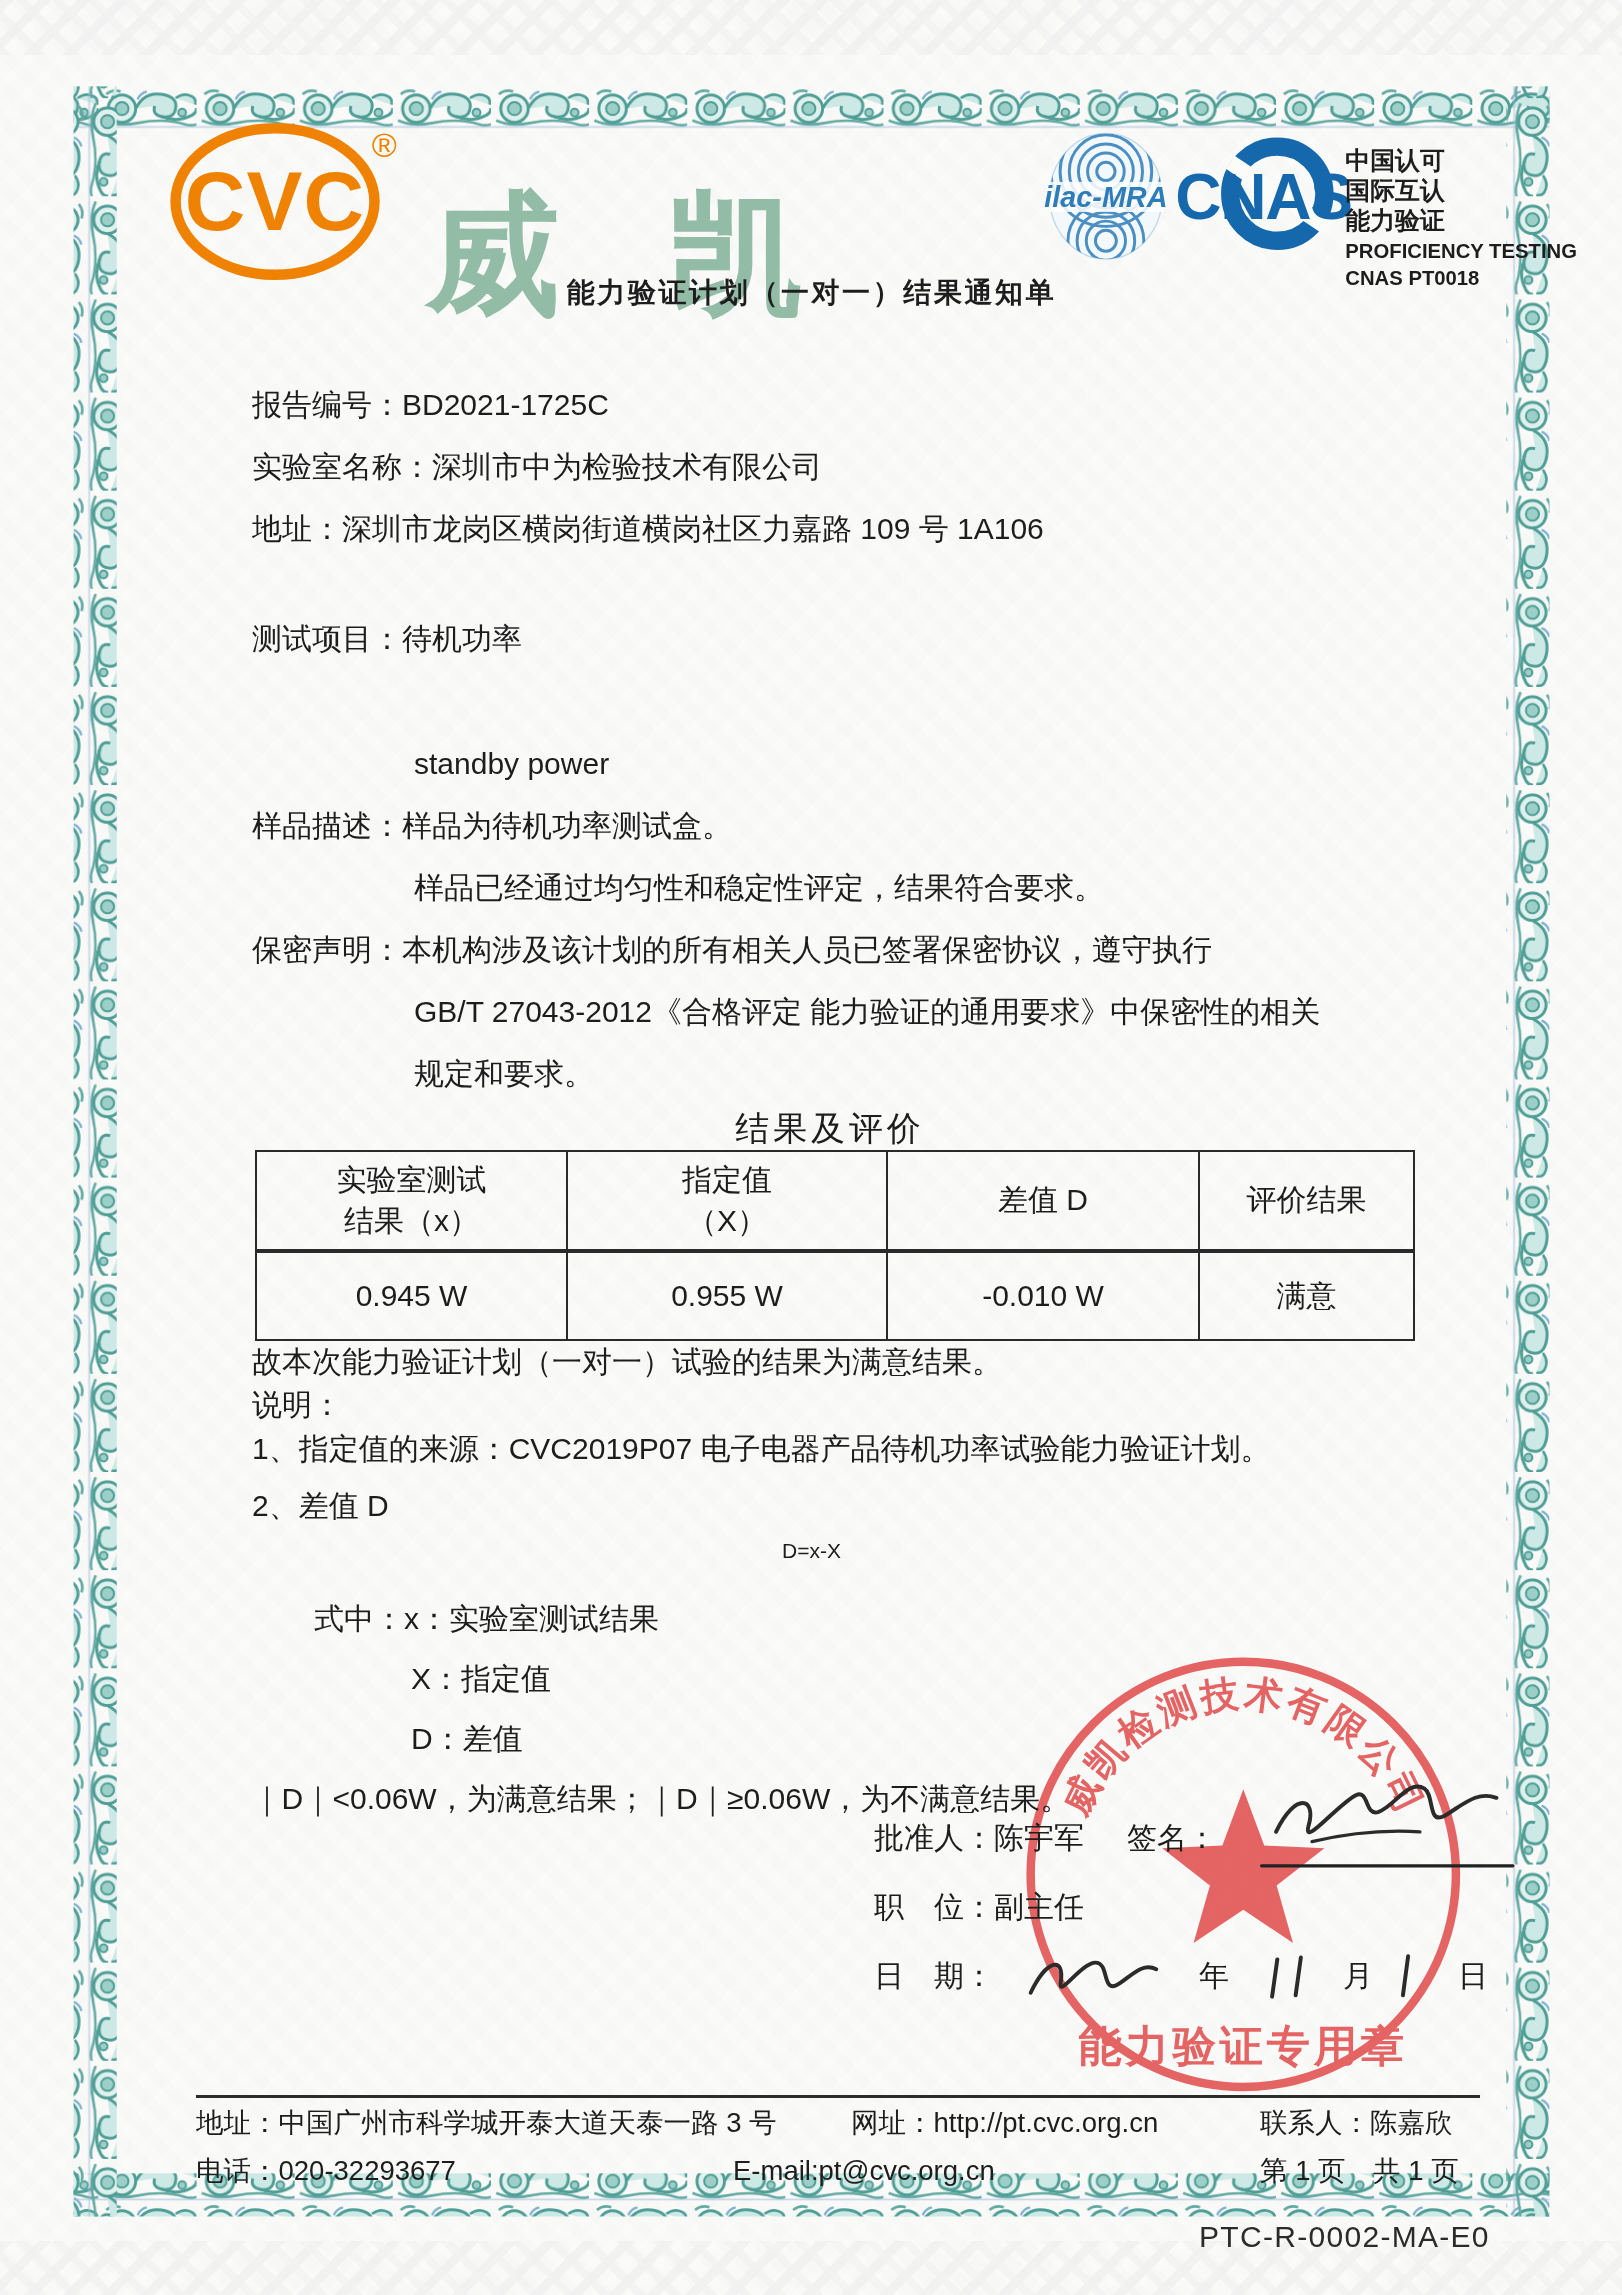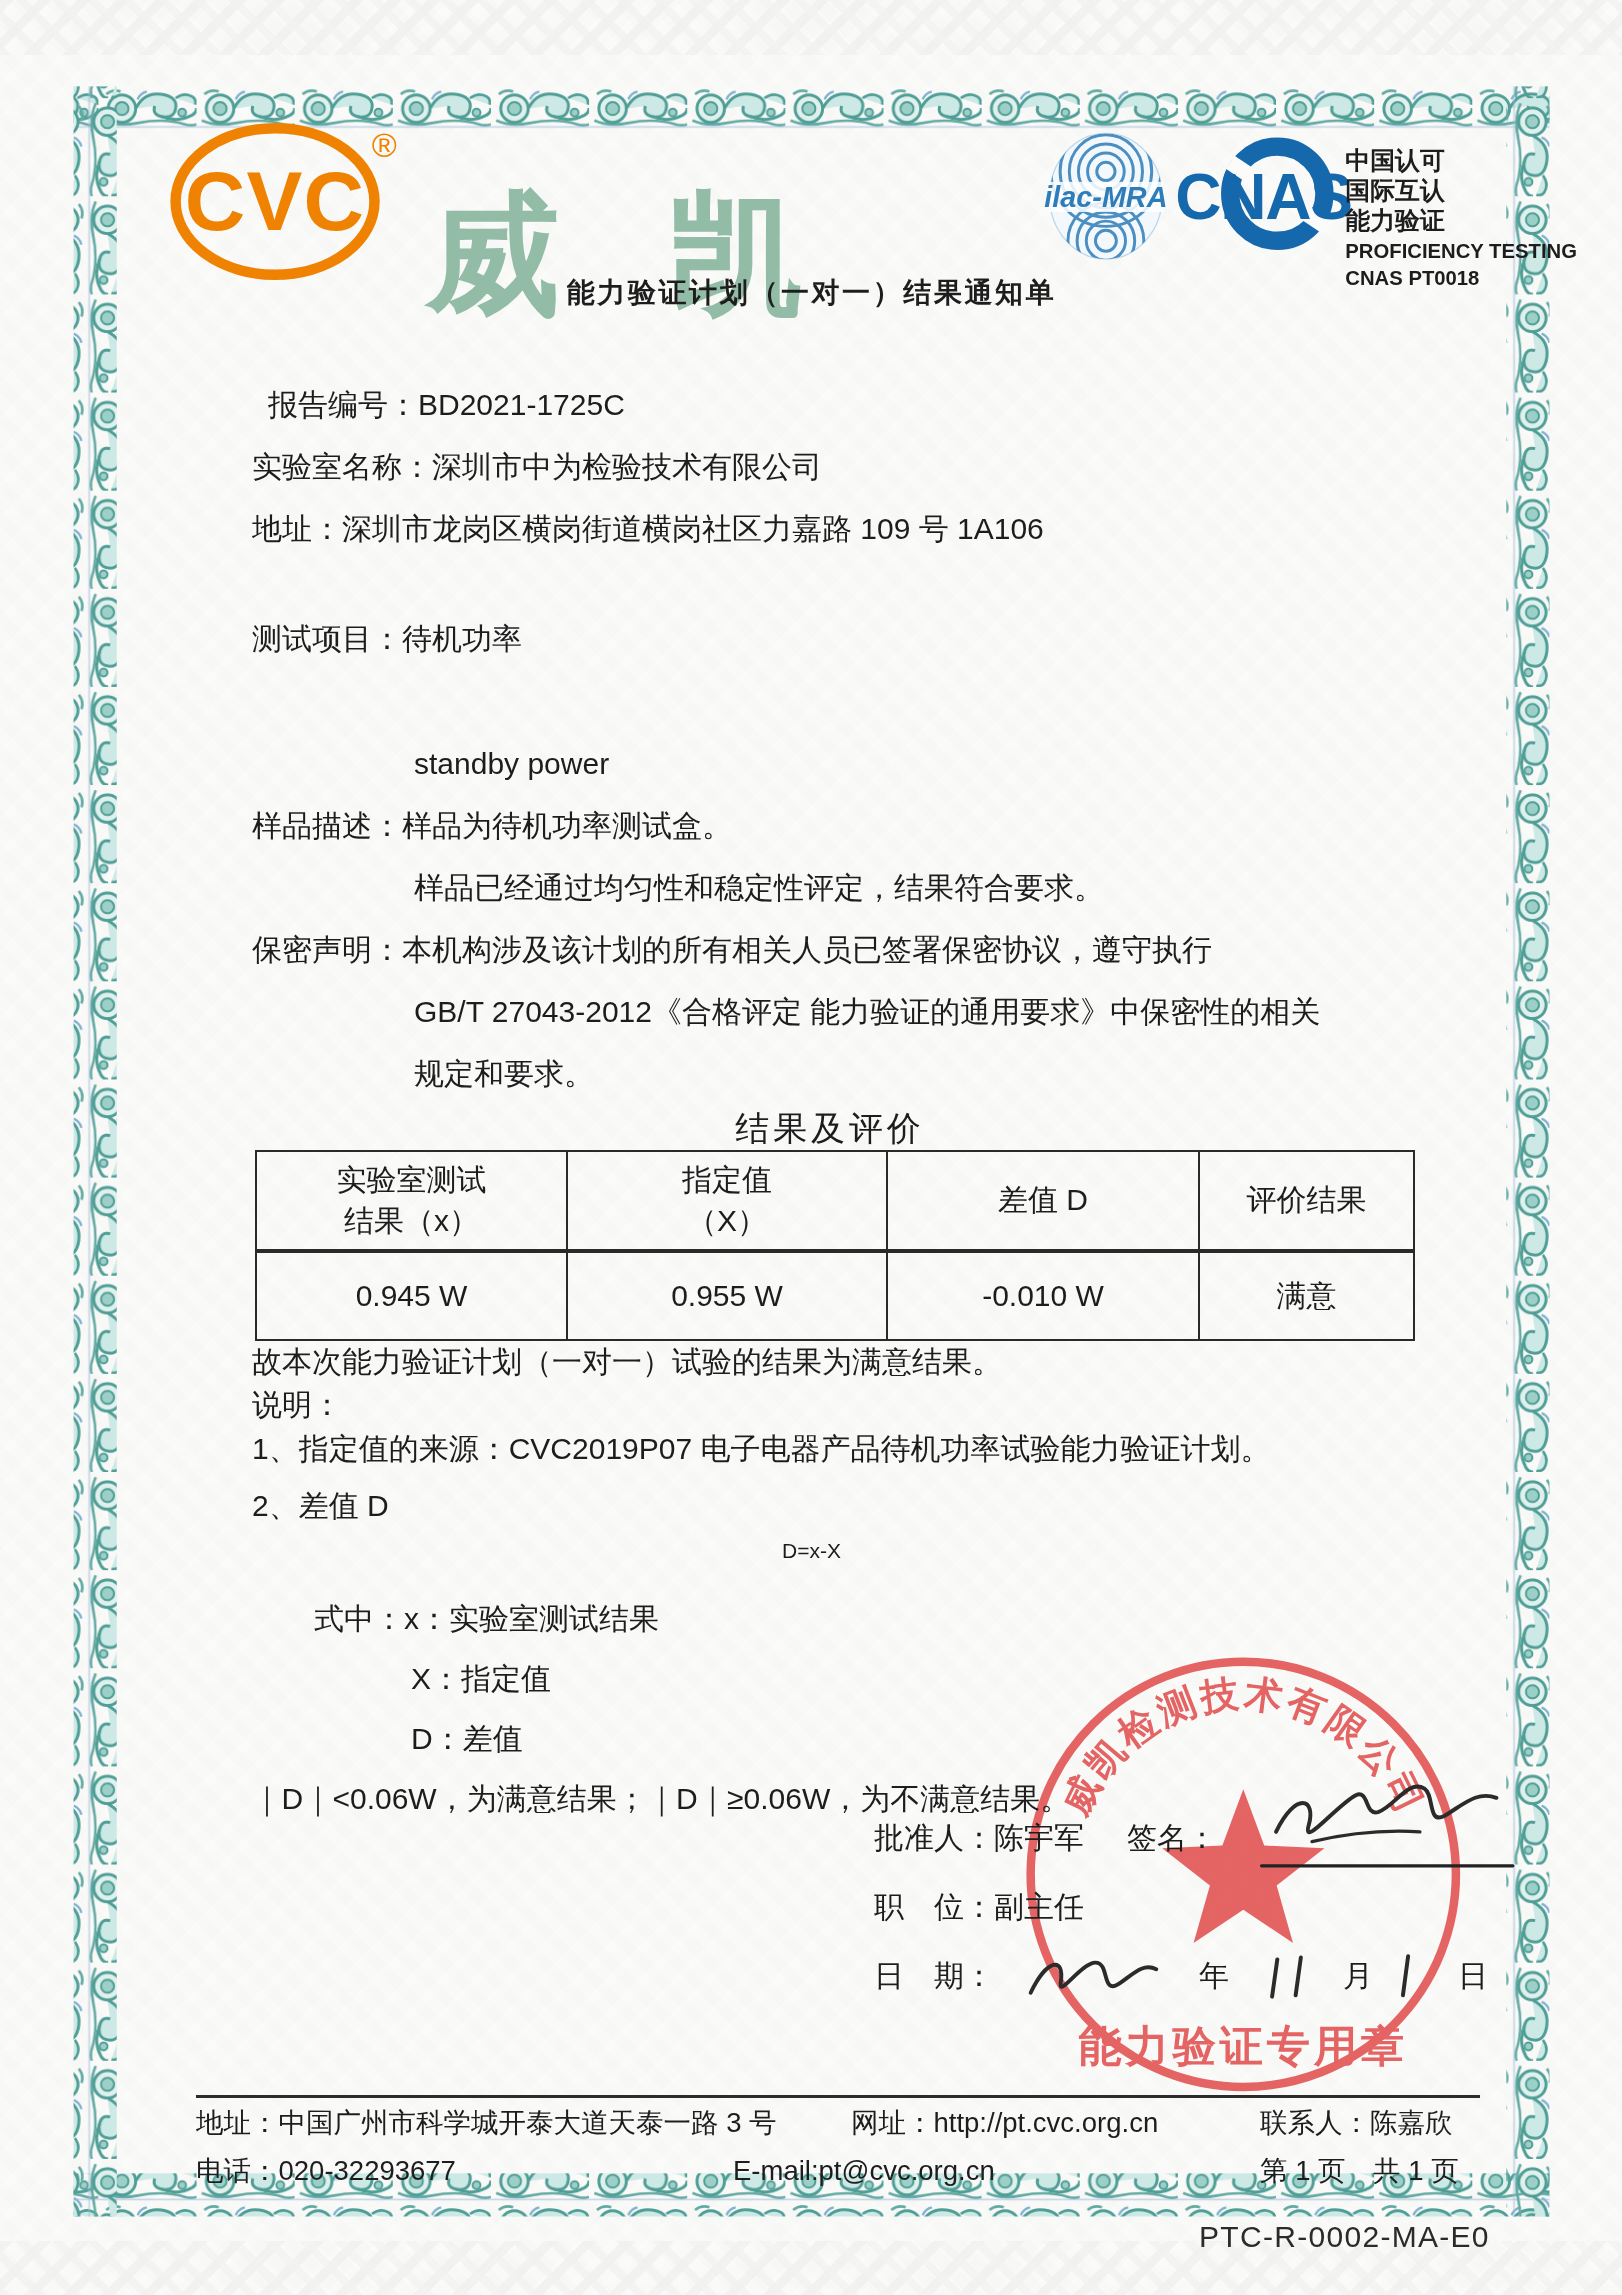--- a/index.html
+++ b/index.html
@@ -142,21 +142,21 @@
       <path d="M2005,2815 Q2090,2795 2170,2800" stroke-width="5"></path>
       <path d="M1575,3046 C1600,2994 1627,2990 1621,3030 C1617,3056 1652,3000 1674,3000 C1697,3000 1682,3052 1712,3031 C1732,3017 1747,3000 1767,3010"></path>
       <path d="M1952,2995 L1944,3052 M1988,2992 L1980,3050"></path>
       <path d="M2152,2990 L2144,3050"></path>
       <line x1="1928" y1="2852" x2="2312" y2="2852" stroke="#222" stroke-width="5"></line>
     </g>
   </svg>
 
   <div class="title">能力验证计划（一对一）结果通知单</div>
 
-  <div class="line" style="left:252px;top:386px;margin-left:16px;"><span>报告编号：</span><span>BD2021-1725C</span></div>
+  <div class="line" style="left:252px;top:386px;"><span>报告编号：</span><span>BD2021-1725C</span></div>
   <div class="line" style="left:252px;top:448px;"><span>实验室名称：</span><span>深圳市中为检验技术有限公司</span></div>
   <div class="line" style="left:252px;top:510px;"><span>地址：</span><span>深圳市龙岗区横岗街道横岗社区力嘉路 109 号 1A106</span></div>
 
   <div class="line" style="left:252px;top:620px;"><span>测试项目：</span><span>待机功率</span></div>
   <div class="line" style="left:414px;top:745px;">standby power</div>
   <div class="line" style="left:252px;top:807px;"><span>样品描述：</span><span>样品为待机功率测试盒。</span></div>
   <div class="line" style="left:414px;top:869px;">样品已经通过均匀性和稳定性评定，结果符合要求。</div>
   <div class="line" style="left:252px;top:931px;"><span>保密声明：</span><span>本机构涉及该计划的所有相关人员已签署保密协议，遵守执行</span></div>
   <div class="line" style="left:414px;top:993px;">GB/T 27043-2012《合格评定 能力验证的通用要求》中保密性的相关</div>
   <div class="line" style="left:414px;top:1055px;">规定和要求。</div>

